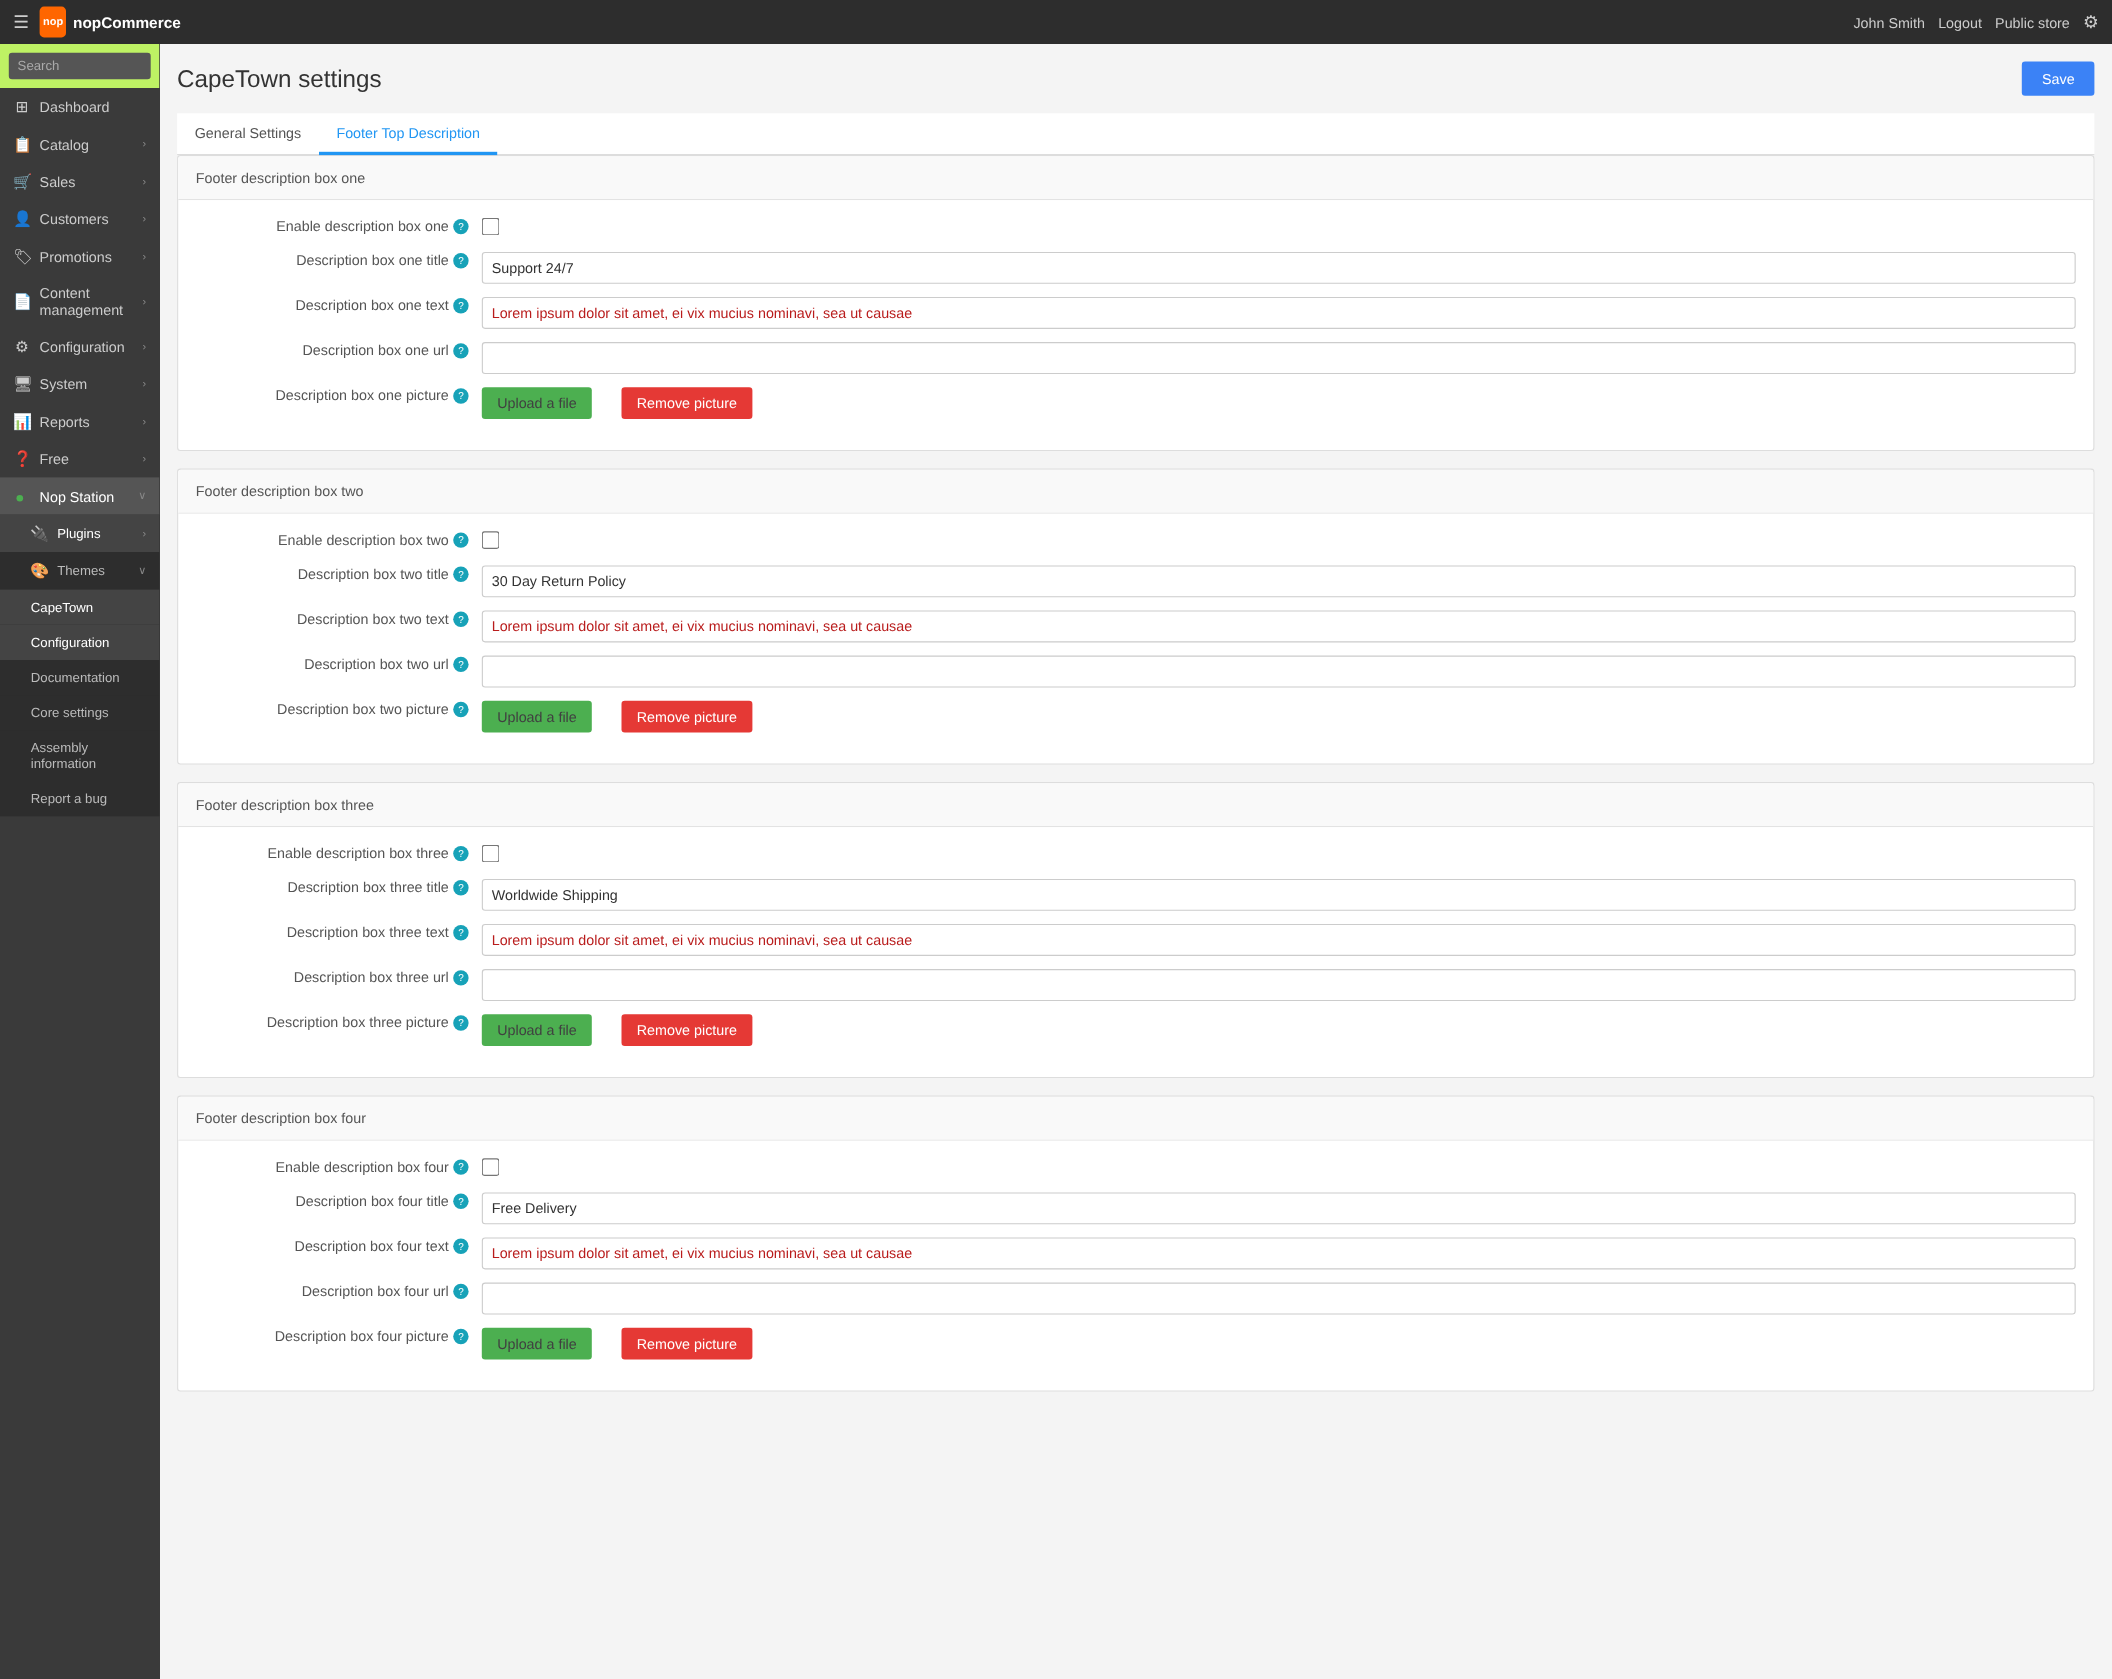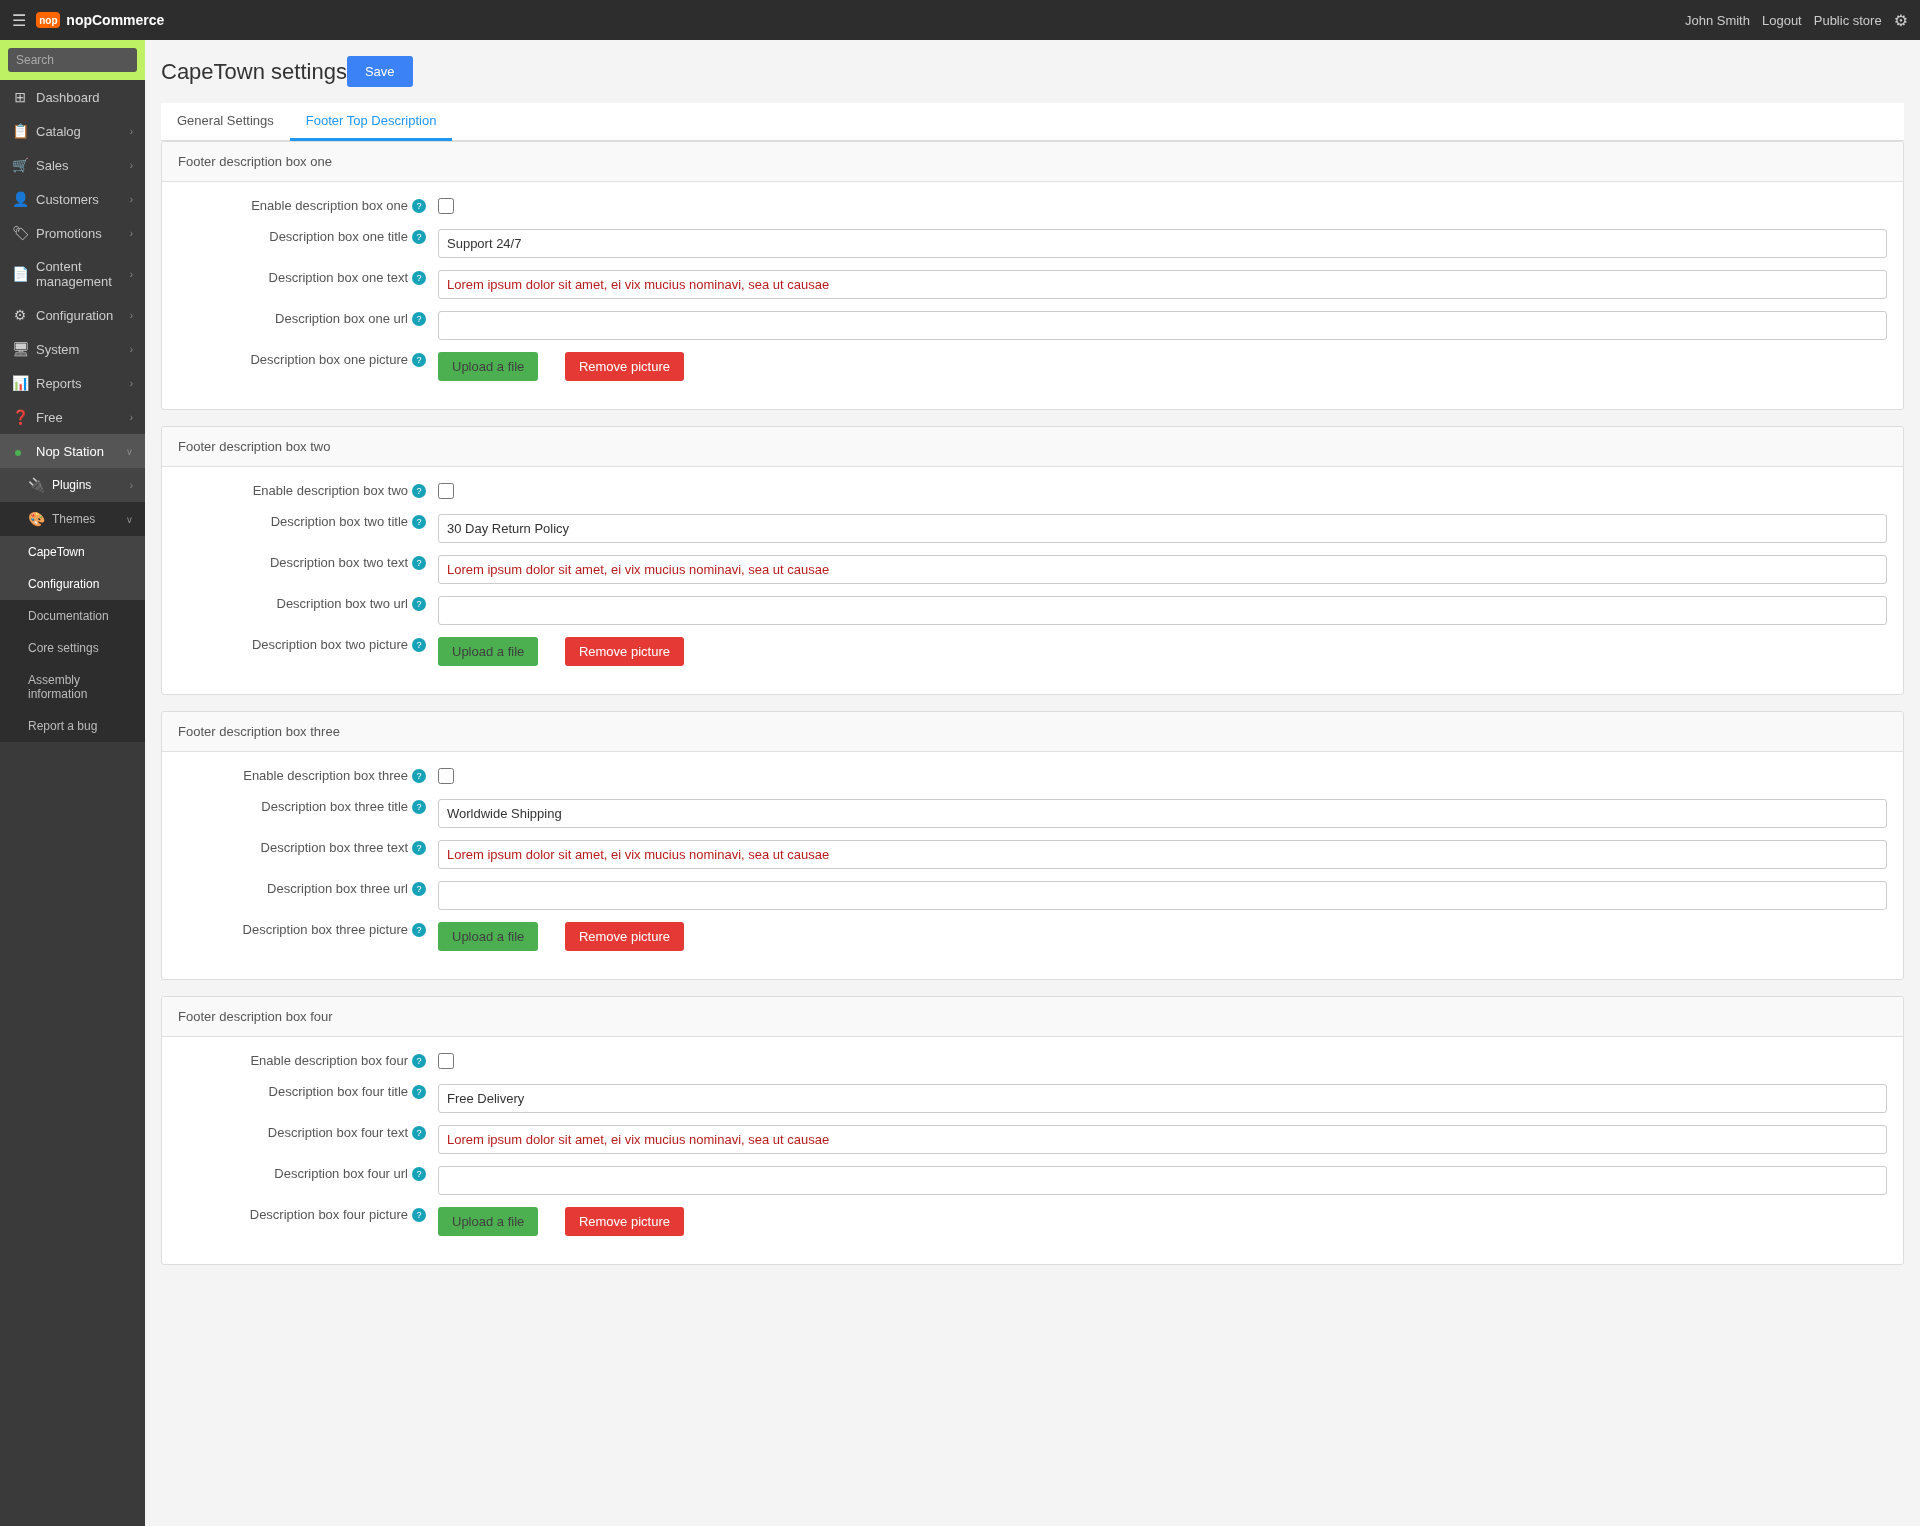--- a/index.html
+++ b/index.html
@@ -10,21 +10,21 @@
       background: #2d2d2d;
       height: 40px;
       display: flex;
       align-items: center;
       padding: 0 12px;
       justify-content: space-between;
       position: fixed; top: 0; left: 0; right: 0; z-index: 100;
     }
     .topbar-left { display: flex; align-items: center; gap: 10px; }
     .topbar-logo { display: flex; align-items: center; gap: 6px; color: #fff; font-size: 14px; font-weight: bold; }
-    .topbar-logo .logo-icon { width: 24px; height: 16px; background: #ff6600; border-radius: 4px; display: flex; align-items: center; justify-content: center; color: #fff; font-size: 10px; font-weight: bold; }
+    .topbar-logo .logo-icon { width: 24px; height: 28px; background: #ff6600; border-radius: 4px; display: flex; align-items: center; justify-content: center; color: #fff; font-size: 10px; font-weight: bold; }
     .hamburger { color: #ccc; cursor: pointer; font-size: 16px; }
     .topbar-right { display: flex; align-items: center; gap: 12px; color: #ccc; font-size: 13px; }
     .topbar-right a { color: #ccc; text-decoration: none; }
     .topbar-settings { color: #ccc; cursor: pointer; font-size: 16px; }
 
     
     .layout { display: flex; margin-top: 40px; min-height: calc(100vh - 40px); }
 
     
     .sidebar {
@@ -74,20 +74,21 @@
     
     .main {
       margin-left: 145px;
       flex: 1;
       padding: 16px;
     }
 
     .page-header {
       display: flex;
       align-items: center;
+      justify-content: space-between;
       margin-bottom: 16px;
     }
     .page-title { font-size: 22px; color: #333; font-weight: 400; }
     .btn-save {
       background: #3b82f6;
       color: #fff;
       border: none;
       padding: 8px 18px;
       border-radius: 3px;
       cursor: pointer;

